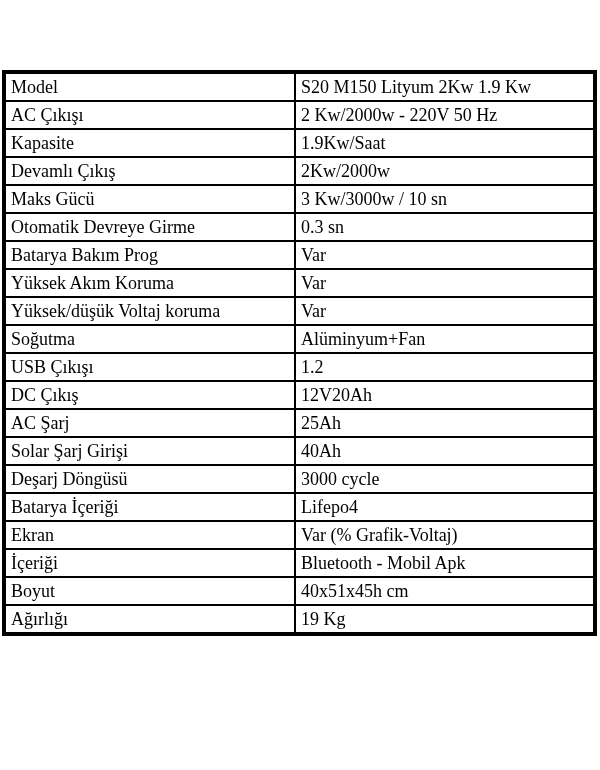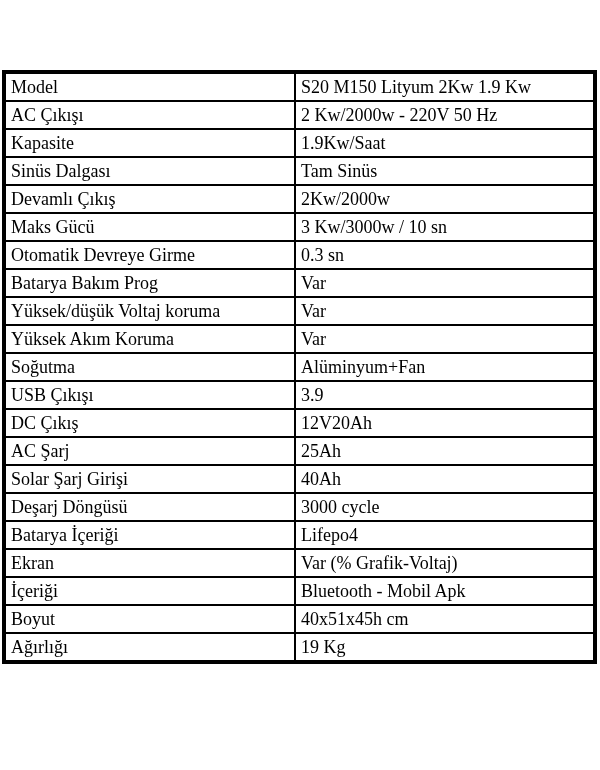--- a/index.html
+++ b/index.html
@@ -58,54 +58,50 @@
     </tr>
     <tr>
       <td class="label">AC Çıkışı</td>
       <td class="value">2 Kw/2000w - 220V 50 Hz</td>
     </tr>
     <tr>
       <td class="label">Kapasite</td>
       <td class="value">1.9Kw/Saat</td>
     </tr>
     <tr>
-      <td class="label">Sinüs Dalgası</td>
-      <td class="value">Tam Sinüs</td>
-    </tr>
-    <tr>
       <td class="label">Devamlı Çıkış</td>
       <td class="value">2Kw/2000w</td>
     </tr>
     <tr>
       <td class="label">Maks Gücü</td>
       <td class="value">3 Kw/3000w / 10 sn</td>
     </tr>
     <tr>
       <td class="label">Otomatik Devreye Girme</td>
       <td class="value">0.3 sn</td>
     </tr>
     <tr>
       <td class="label">Batarya Bakım Prog</td>
       <td class="value">Var</td>
     </tr>
     <tr>
-      <td class="label">Yüksek/düşük Voltaj koruma</td>
+      <td class="label">Yüksek Akım Koruma</td>
       <td class="value">Var</td>
     </tr>
     <tr>
-      <td class="label">Yüksek Akım Koruma</td>
+      <td class="label">Yüksek/düşük Voltaj koruma</td>
       <td class="value">Var</td>
     </tr>
     <tr>
       <td class="label">Soğutma</td>
       <td class="value">Alüminyum+Fan</td>
     </tr>
     <tr>
       <td class="label">USB Çıkışı</td>
-      <td class="value">3.9</td>
+      <td class="value">1.2</td>
     </tr>
     <tr>
       <td class="label">DC Çıkış</td>
       <td class="value">12V20Ah</td>
     </tr>
     <tr>
       <td class="label">AC Şarj</td>
       <td class="value">25Ah</td>
     </tr>
     <tr>

